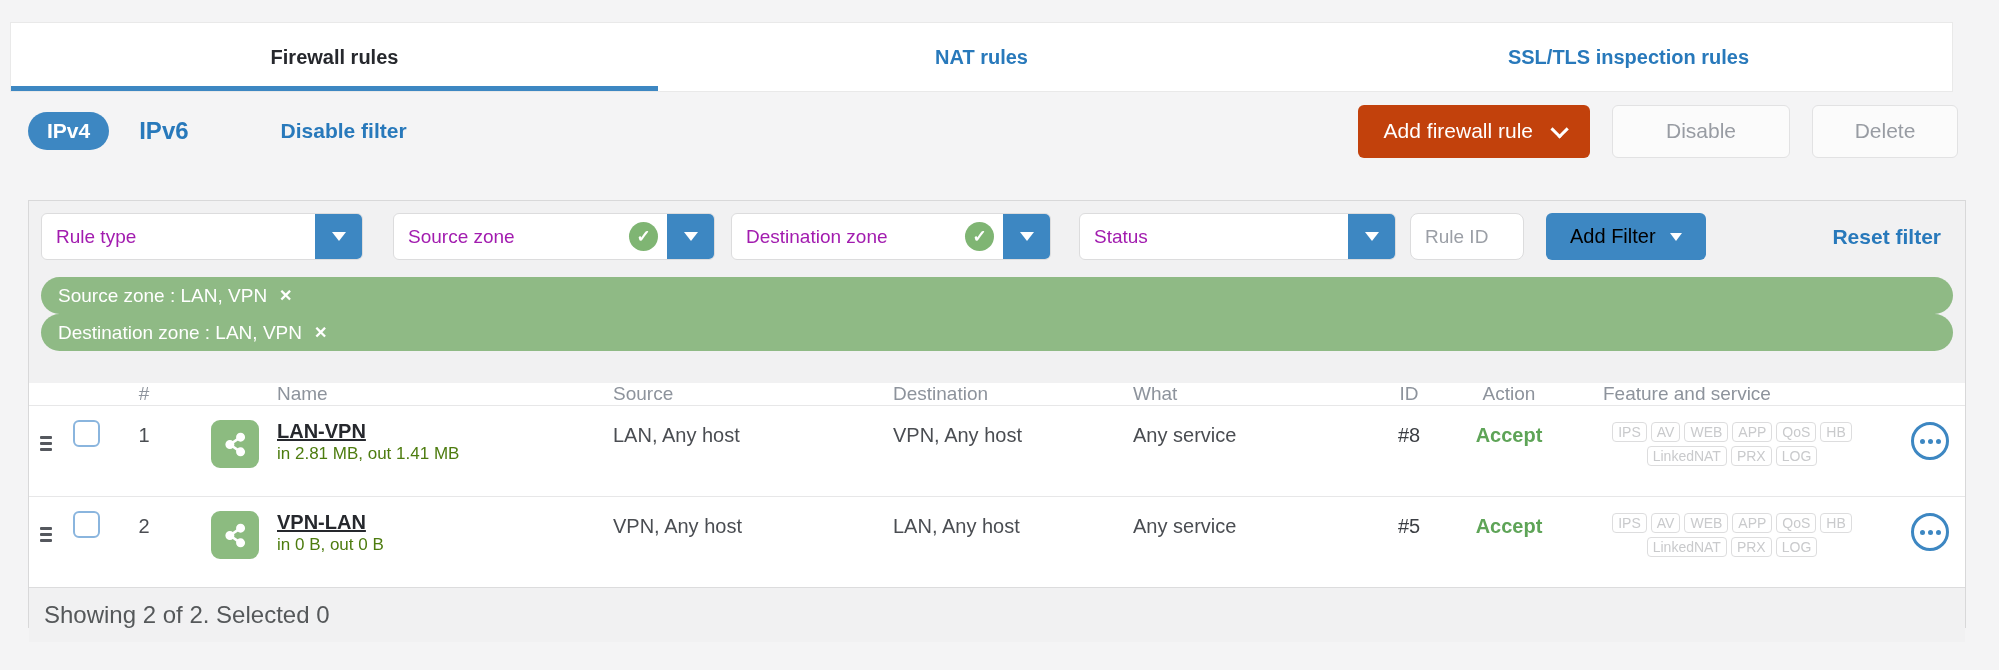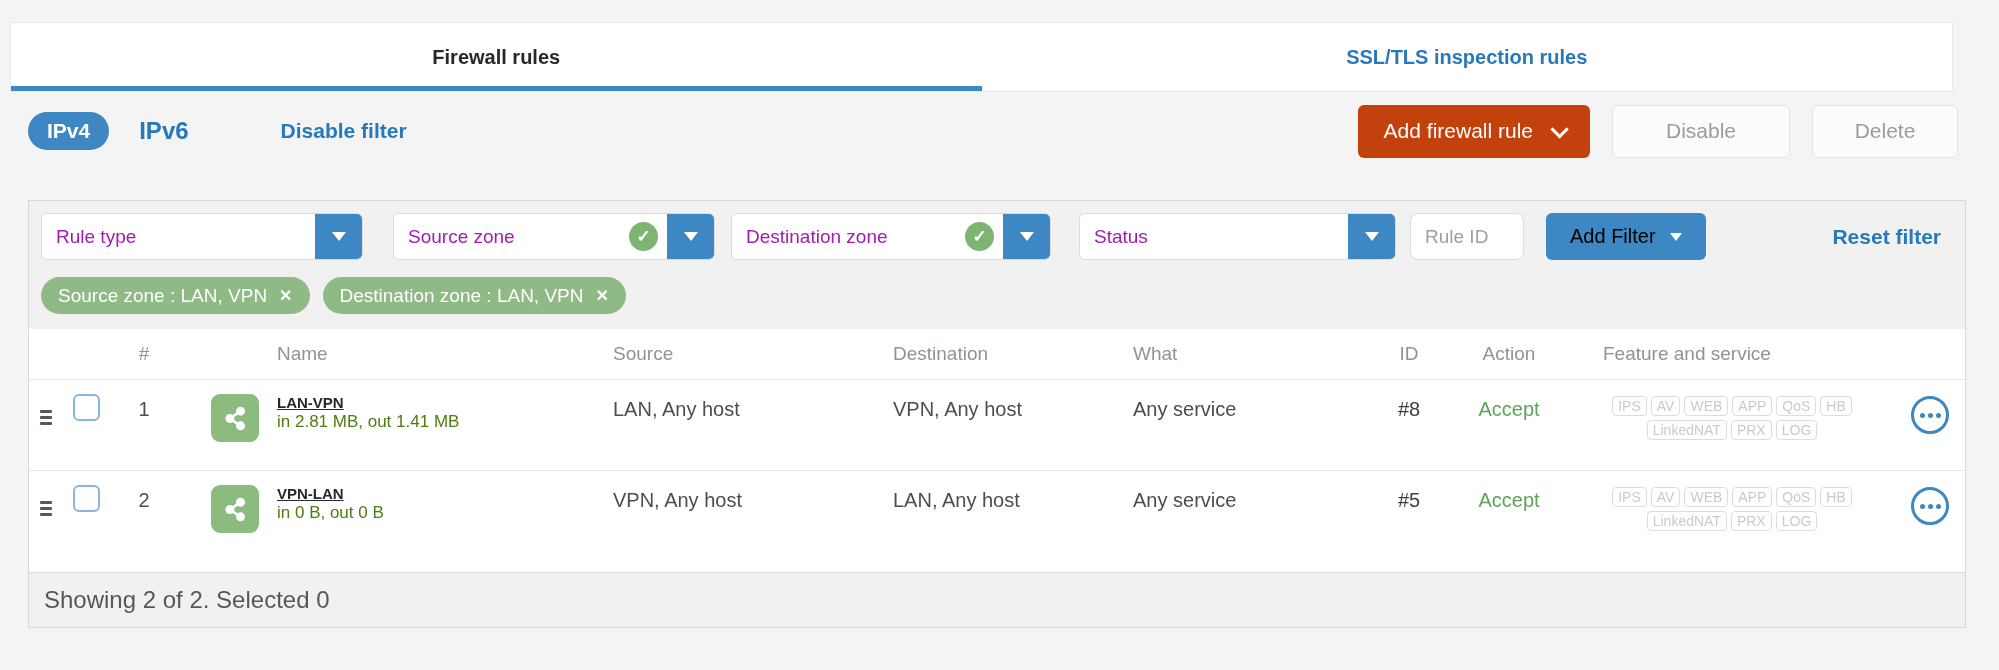--- a/index.html
+++ b/index.html
@@ -88,21 +88,21 @@
     padding:0 14px; margin-right:22px; outline:none;
   }
   .rule-id-input::placeholder { color:#9b9fa6; }
   .btn-add-filter {
     height:47px; background:#3d87c2; border-radius:6px; color:#000000; font-size:20px;
     display:flex; align-items:center; padding:0 24px; gap:14px; cursor:pointer;
   }
   .btn-add-filter .tri-down { border-left-width:6px; border-right-width:6px; border-top-width:8px; }
   .reset-link { margin-left:auto; margin-right:12px; color:#2879bb; font-size:21px; font-weight:bold; cursor:pointer; }
 
-  .chip-row { display:flex; gap:13px; padding:17px 0 15px 0; }
+  .chip-row { display:flex; padding:17px 0 32px 0;flex-direction:column; }
   .chip {
     background:#8fba85; color:#fff; height:37px; border-radius:999px;
     display:flex; align-items:center; gap:12px; padding:0 17px; font-size:19px;
   }
   .chip-close { font-size:16px; font-weight:bold; cursor:pointer; }
 
   
   .tgrid {
     display:grid;
     grid-template-columns:34px 46px 70px 420px 280px 240px 250px 80px 120px 1fr 70px;
@@ -123,24 +123,24 @@
   .drag-handle i { width:12px; height:3px; background:#55585e; border-radius:1px; }
   .cb-wrap { padding-top:14px; display:flex; justify-content:center; }
   .checkbox {
     width:27px; height:27px; border:2px solid #8ab5de; border-radius:6px; background:#fff; cursor:pointer;
   }
   .name-cell { display:flex; gap:18px; padding-top:14px; padding-left:32px; }
   .rule-icon {
     width:48px; height:48px; border-radius:9px; background:#8cbb80; flex:0 0 auto;
     display:flex; align-items:center; justify-content:center;
   }
-  .rule-title { font-size:15px; font-weight:bold; color:#26282d; text-decoration:underline; cursor:pointer; }
+  .rule-title { font-size:20px; font-weight:bold; color:#26282d; text-decoration:underline; cursor:pointer; }
   .rule-sub { font-size:17px; color:#4d7c0f; margin-top:1px; }
   .id-cell { color:#3c3f44; }
-  .action-cell { color:#5ea457; font-weight:normal; }
+  .action-cell { color:#5ea457; font-weight:bold; }
   .feature-cell { padding-top:14px; text-align:center; line-height:1; }
   .badge {
     display:inline-block; border:1px solid #ddddde; border-radius:4px;
     padding:2px 5px; margin:2px 2px; font-size:14px; color:#c9cacc; background:#fff;
   }
   .more-wrap { padding-top:16px; display:flex; justify-content:center; }
   .more-btn {
     width:38px; height:38px; border-radius:50%; border:3.5px solid #3d87c2; background:#fff;
     display:flex; align-items:center; justify-content:center; gap:3px; cursor:pointer;
   }
@@ -149,20 +149,21 @@
   .tfoot {
     margin-top:auto; background:#f1f1f2; border-top:1px solid #dcdcdd;
     padding:13px 15px; font-size:24px; color:#55585a;
   }
 </style>
 </head>
 <body>
 
 <div class="tabbar">
   <div class="tab active">Firewall rules</div>
+  <div class="tab">NAT rules</div>
   <div class="tab">SSL/TLS inspection rules</div>
 </div>
 
 <div class="toolbar">
   <div class="ip-pill">IPv4</div>
   <div class="ip-link">IPv6</div>
   <div class="filter-toggle-link">Disable filter</div>
   <div class="toolbar-spacer"></div>
   <div class="btn btn-primary">
     <span>Add firewall rule</span>

